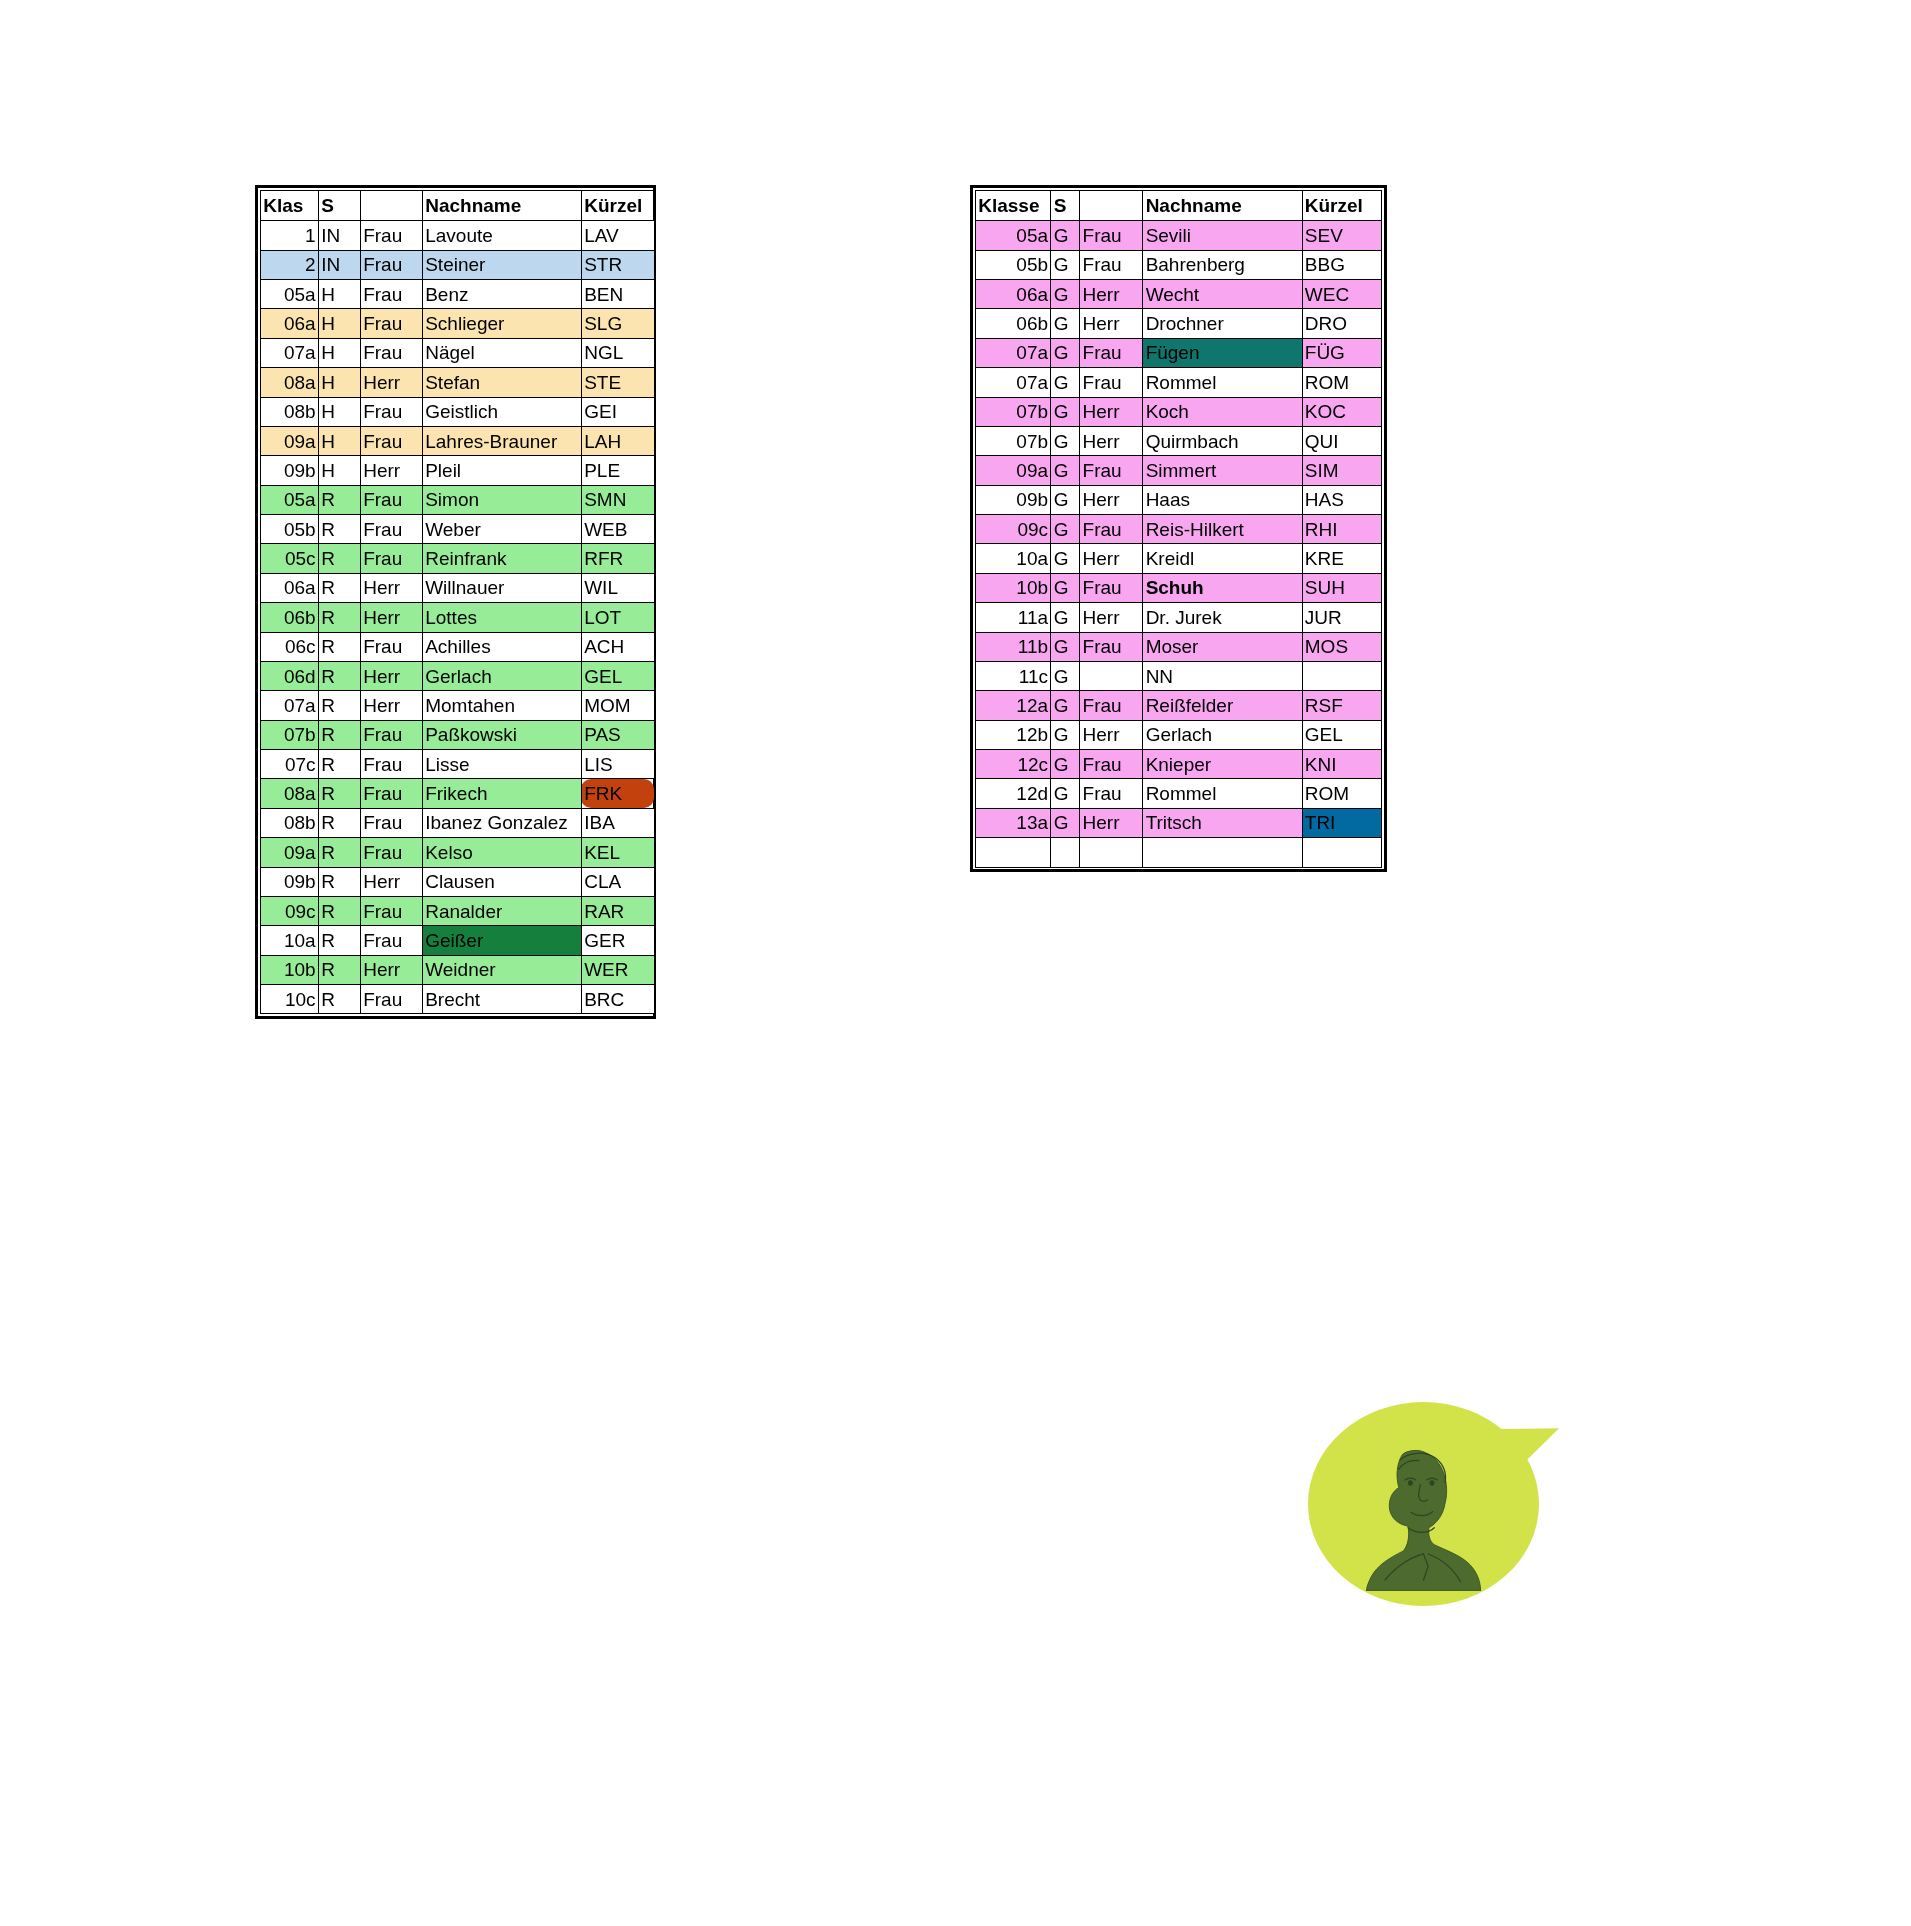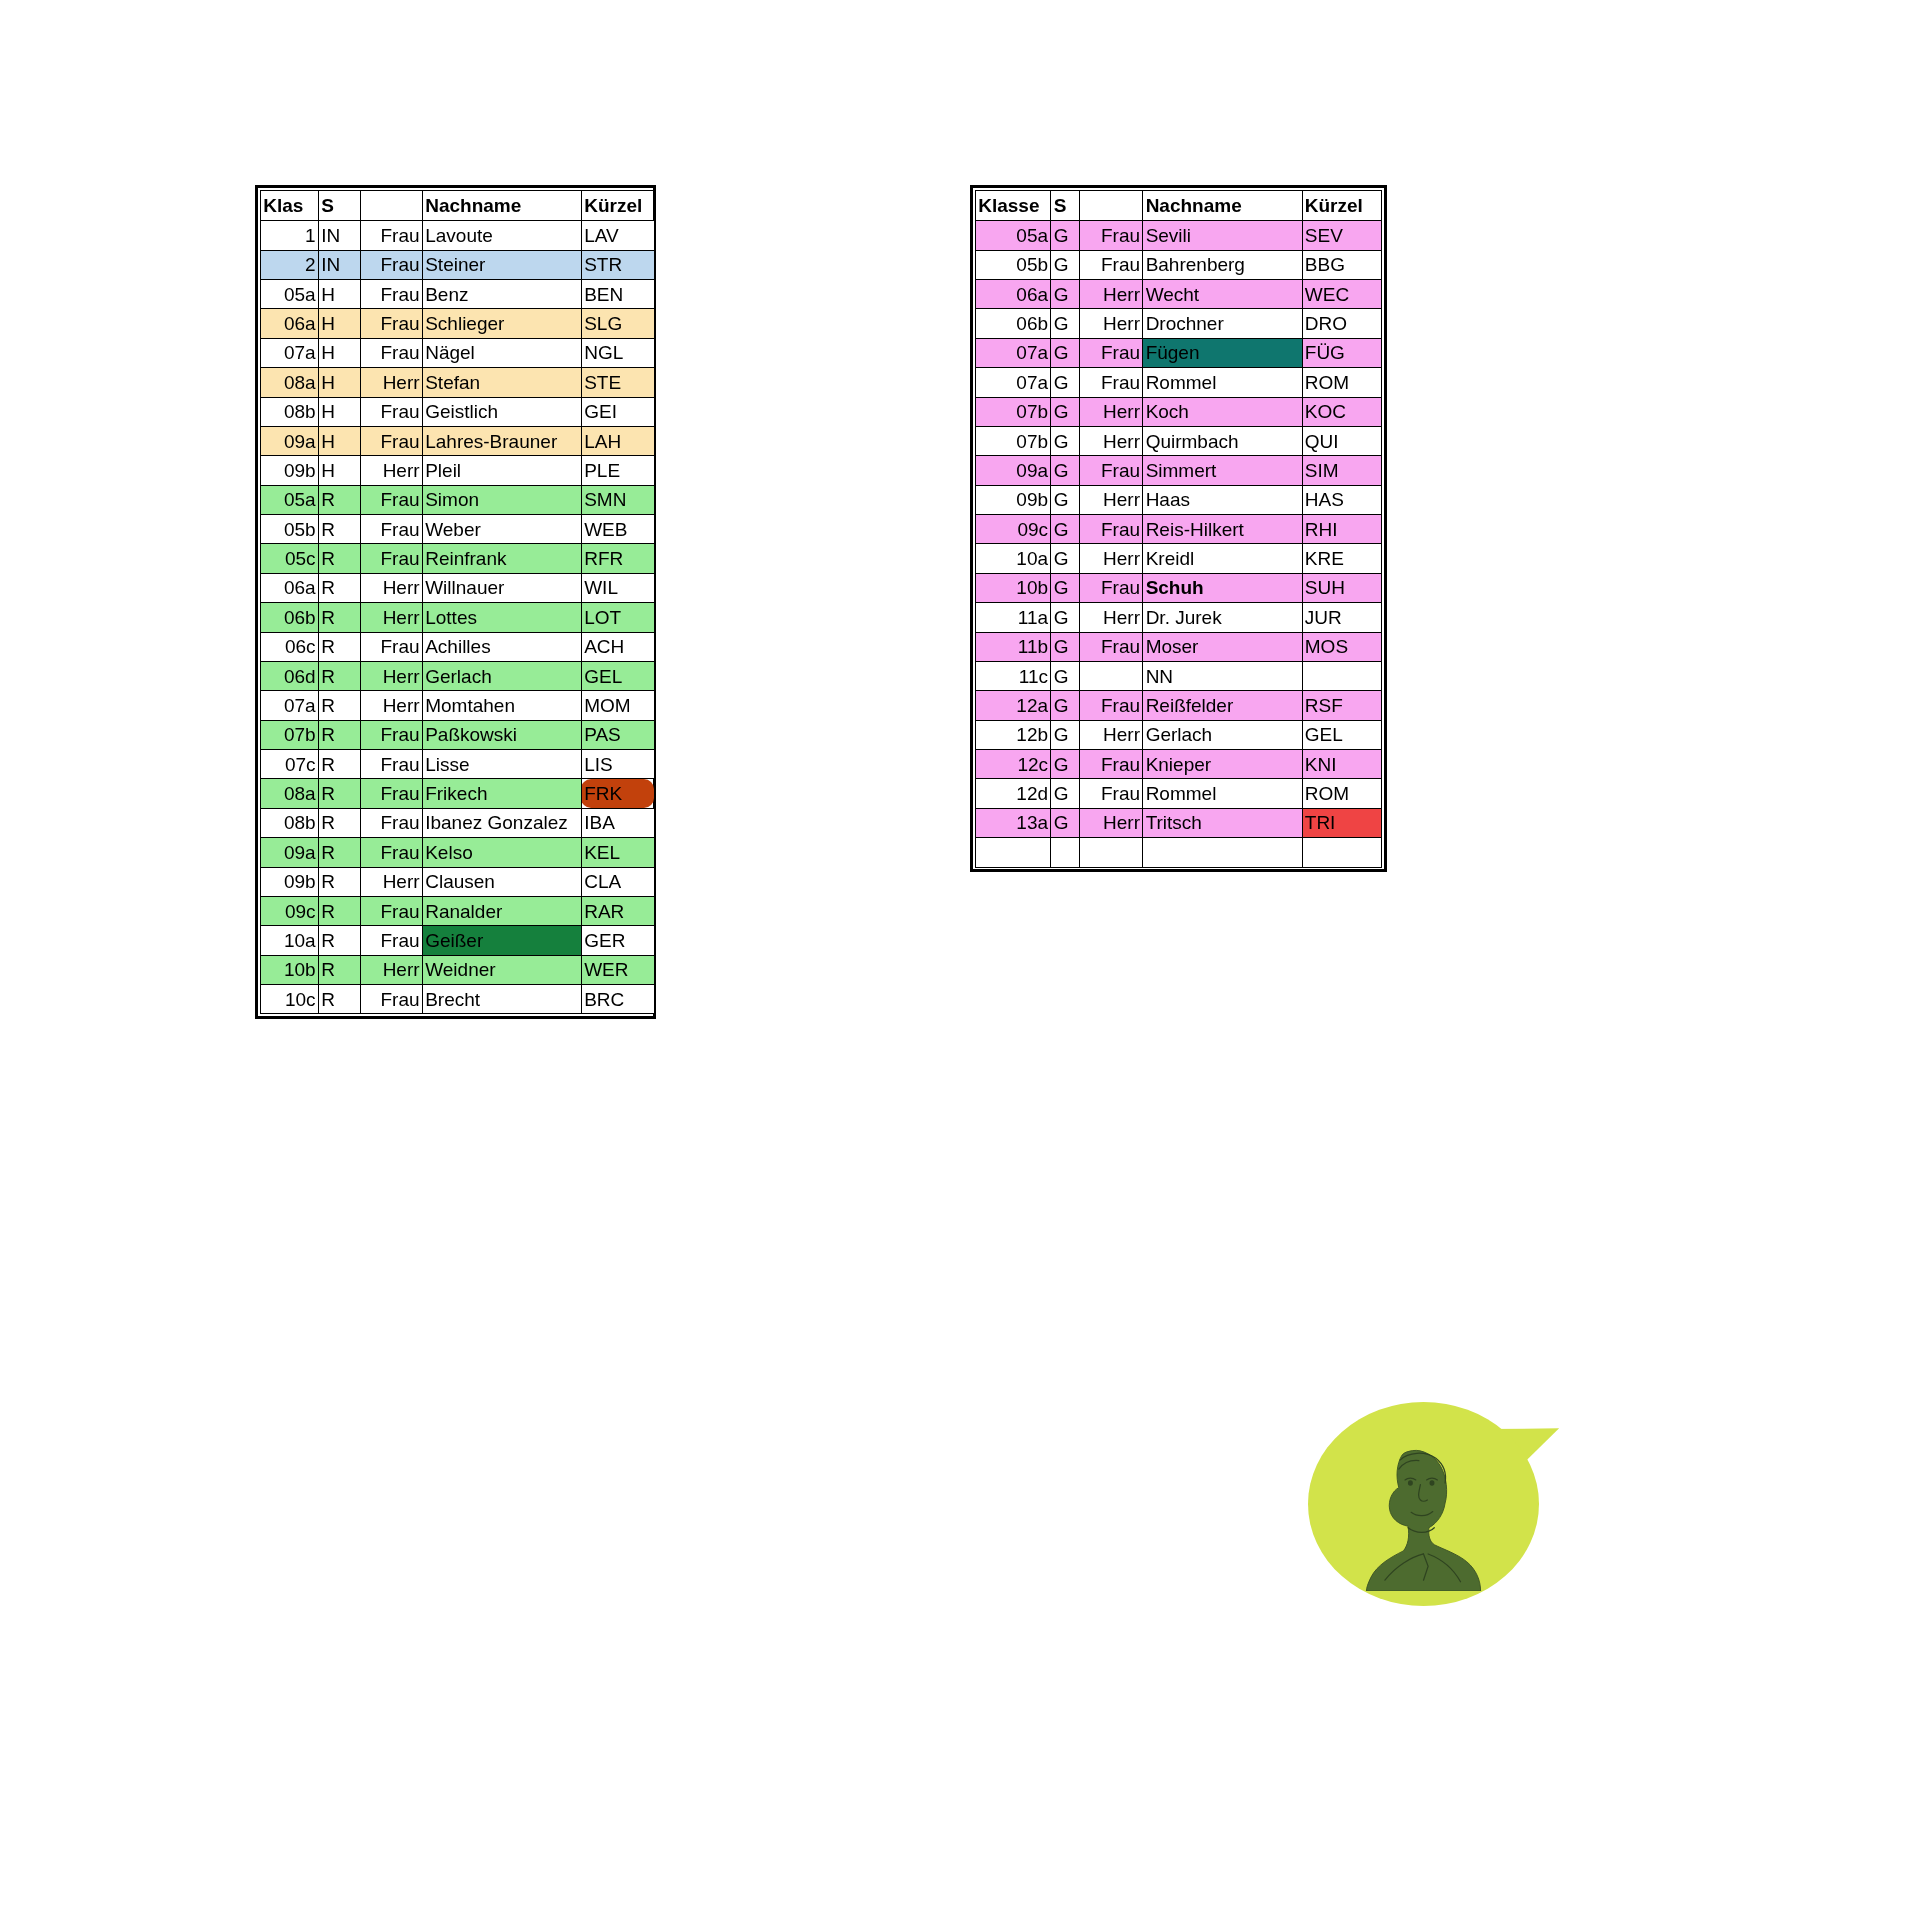--- a/index.html
+++ b/index.html
@@ -77,21 +77,21 @@
   #table-left col.c-kurz   { width: 73px; }
   
   #table-right col.c-klasse { width: 73px; }
   #table-right col.c-s      { width: 28px; }
   #table-right col.c-anrede { width: 61px; }
   #table-right col.c-name   { width: 154px; }
   #table-right col.c-kurz   { width: 77px; }
 
   td.klasse { text-align: right; padding-right: 5.4px; }
   td.s      { text-align: left; padding-left: 3.9px; }
-  td.anrede { text-align: right; padding-left: 5.4px; margin-top: 44px; }
+  td.anrede { text-align: left; padding-left: 5.4px; margin-top: 44px; }
   td.name   { text-align: left; padding-left: 5.4px; }
   td.kurz   { text-align: left; padding-left: 5.4px; }
 
   th.h-klasse { padding-left: 4.6px; }
   th.h-s      { padding-left: 3.9px; }
   th.h-anrede { padding-left: 4.6px; }
   th.h-name   { padding-left: 5.4px; }
   th.h-kurz   { padding-left: 4.6px; }
 
   tr.row-empty td { height: 23px; }
@@ -507,21 +507,21 @@
             <td class="s" style="background: rgb(255, 255, 255);">G</td>
             <td class="anrede" style="background: rgb(255, 255, 255);">Frau</td>
             <td class="name" style="background: rgb(255, 255, 255);">Rommel</td>
             <td class="kurz" style="background: rgb(255, 255, 255);">ROM</td>
           </tr>
           <tr>
             <td class="klasse" style="background: rgb(248, 166, 240);">13a</td>
             <td class="s" style="background: rgb(248, 166, 240);">G</td>
             <td class="anrede" style="background: rgb(248, 166, 240);">Herr</td>
             <td class="name" style="background: rgb(248, 166, 240);">Tritsch</td>
-            <td class="kurz" style="background: #ef4444;">TRI</td>
+            <td class="kurz" style="background: #0369a1;">TRI</td>
           </tr>
           <tr class="row-empty">
             <td class="klasse" style="background: rgb(255, 255, 255);"></td>
             <td class="s" style="background: rgb(255, 255, 255);"></td>
             <td class="anrede" style="background: rgb(255, 255, 255);"></td>
             <td class="name" style="background: rgb(255, 255, 255);"></td>
             <td class="kurz" style="background: rgb(255, 255, 255);"></td>
           </tr>
         </tbody>
     </table>

